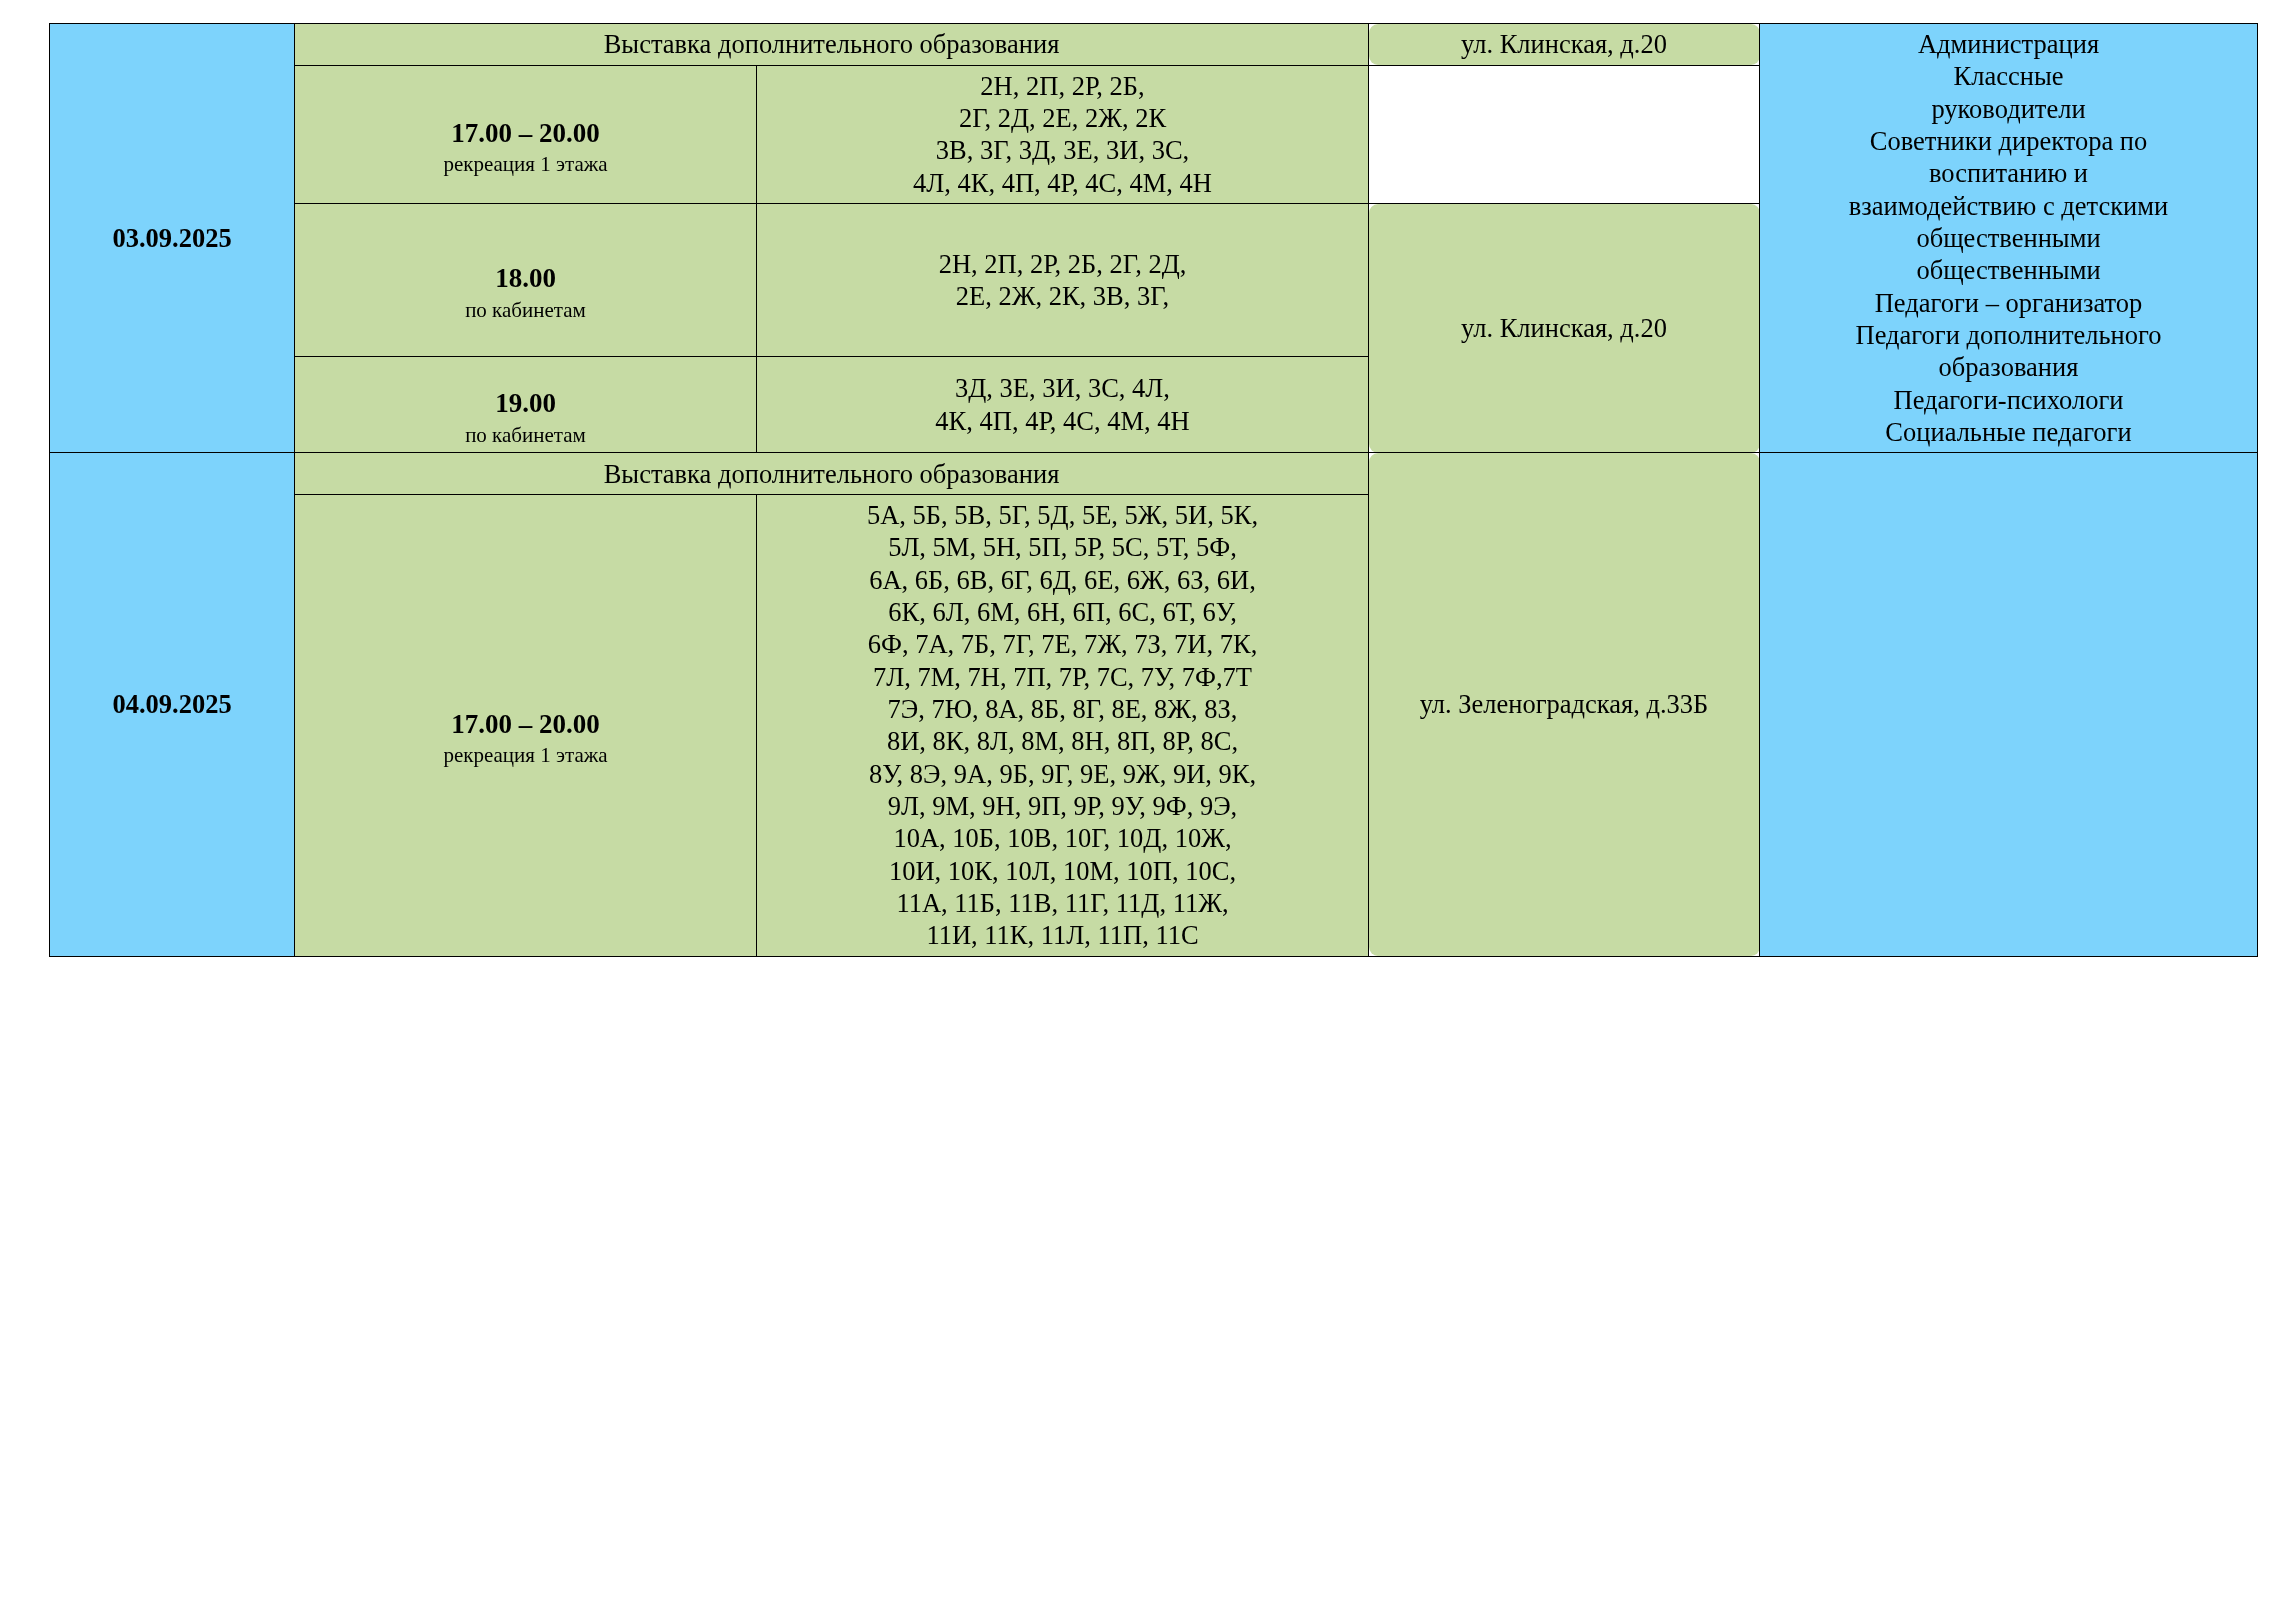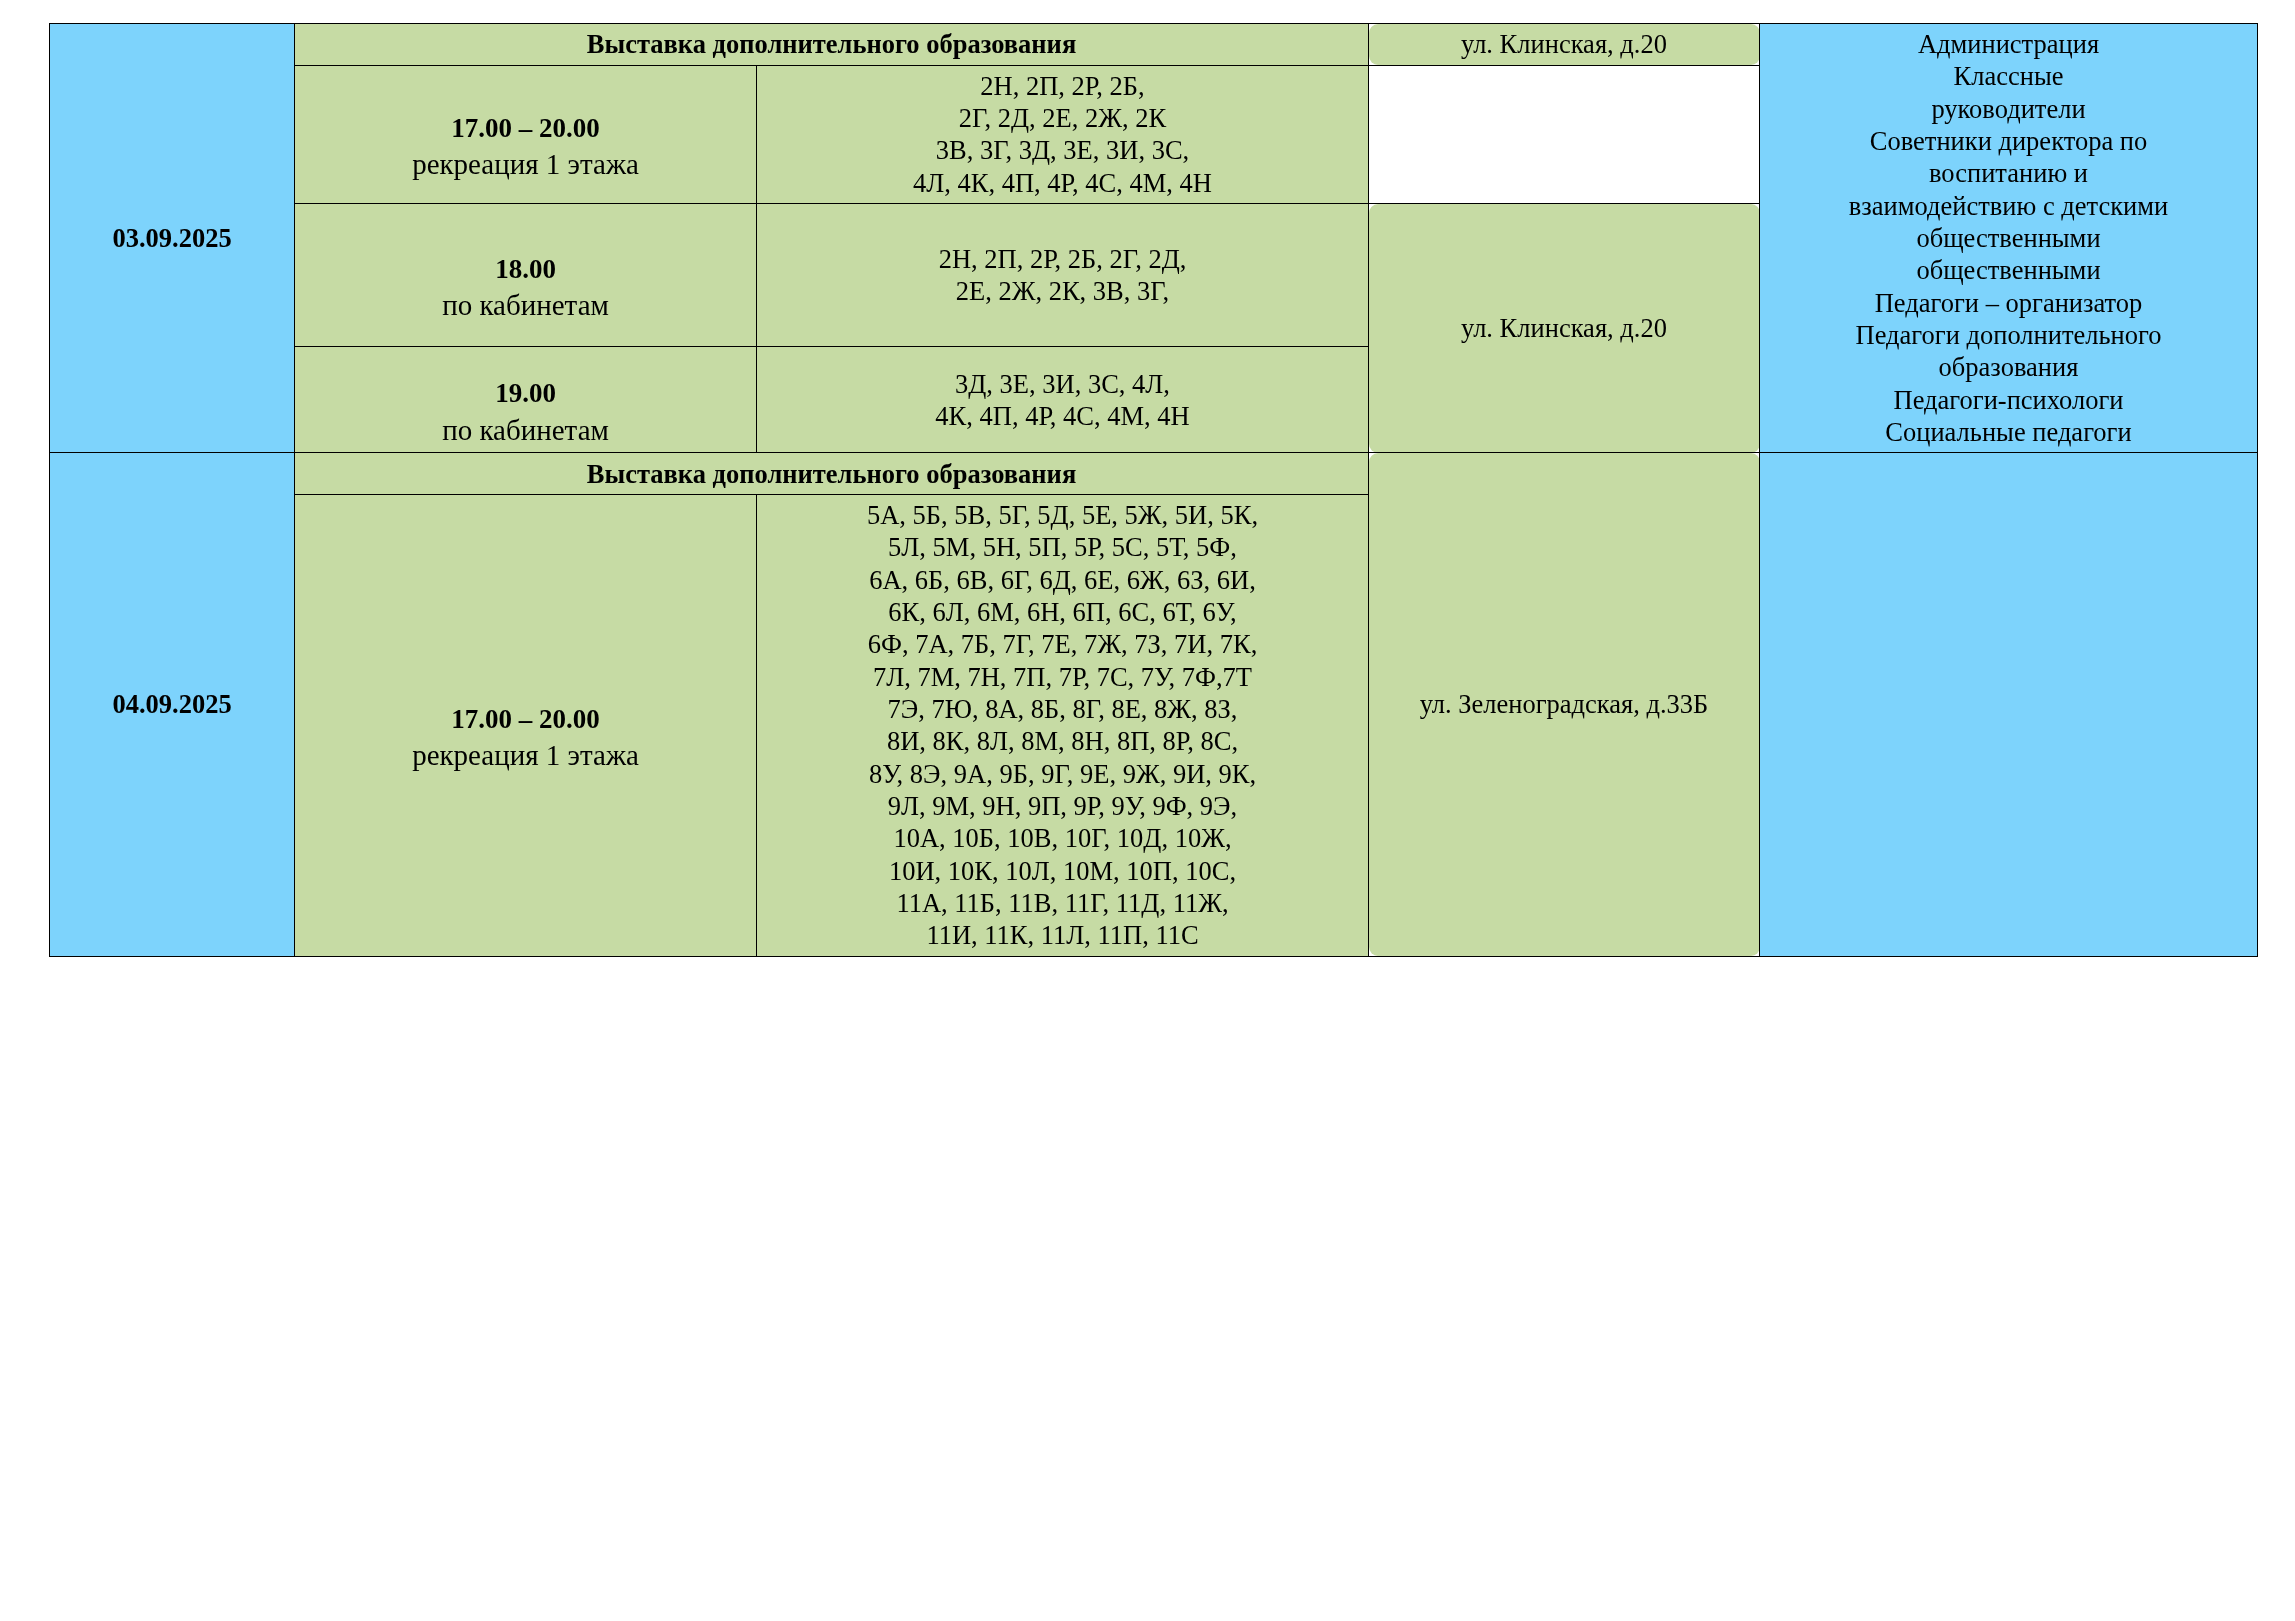--- a/index.html
+++ b/index.html
@@ -41,33 +41,33 @@
   .col-resp   { width: 498px; }
 
   .green { background: #c6dba4; }
   .white { background: #7dd3fc; }
 
   .date-cell {
     font-weight: bold;
     font-size: 27px;
   }
   .header-band {
-    font-weight: bold;
+    font-weight: normal;
     font-size: 28.5px;
     padding: 11px 6.8px;
   }
   .time-strong {
     font-weight: bold;
     font-size: 27px;
     display: block;
     margin-bottom: 2.7px;
     margin-top: 26px;
   }
   .time-sub {
-    font-size: 29px;
+    font-size: 21px;
     display: block;
   }
   .classes {
     font-size: 28px;
     line-height: 1.30;
   }
   .place {
     font-size: 27px;
     line-height: 1.30;
     border-radius: 9px;

